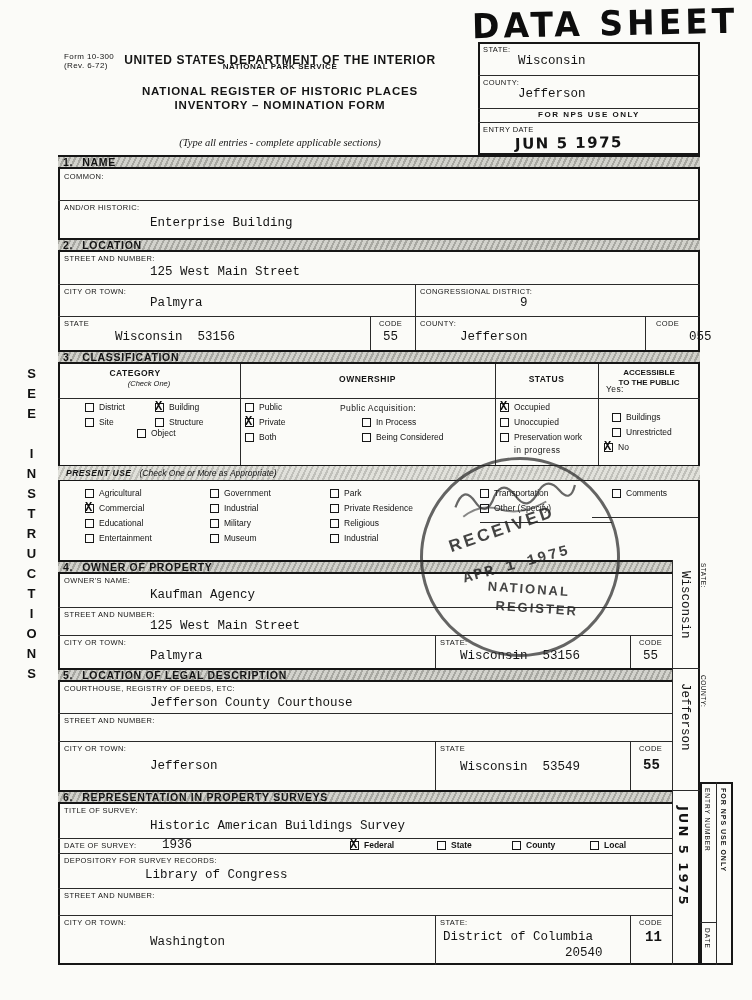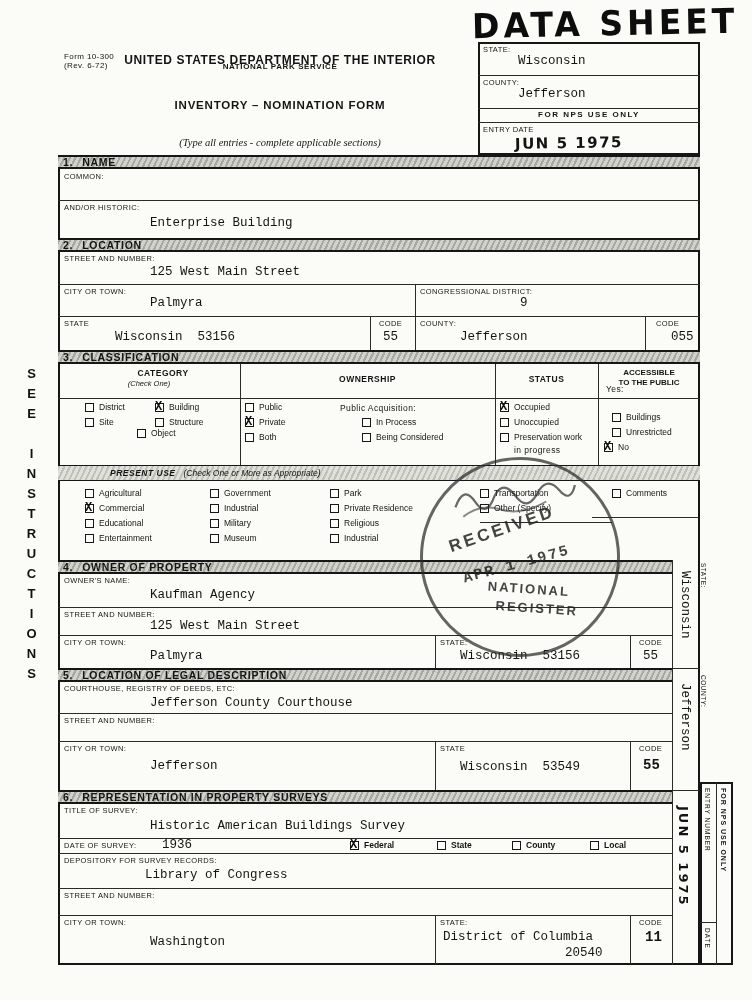--- a/index.html
+++ b/index.html
@@ -22,21 +22,21 @@
     background:repeating-linear-gradient(115deg,#a8a8a2 0 2px,#d2d2cc 2px 5px);
     border-top:2px solid #161616; border-bottom:2px solid #161616;
     font-weight:bold; font-size:10.5px; letter-spacing:.7px;
   }
   .usebar {
     position:absolute; z-index:3; display:flex; align-items:center; gap:8px; padding-left:8px;
     background:repeating-linear-gradient(115deg,#c0c0ba 0 2px,#e1e1db 2px 5px);
     border-top:1px solid #161616; border-bottom:1px solid #161616;
     font-size:8.5px; font-style:italic;
   }
-  .usebar .b { font-weight:bold; font-style:italic; letter-spacing:.5px;margin-left:44px; }
+  .usebar .b { font-weight:bold; font-style:italic; letter-spacing:.5px; }
   .chk { position:absolute; display:flex; align-items:center; gap:5px; font-size:8.5px; white-space:nowrap; z-index:3; }
   .chk .bx { width:9px; height:9px; border:1px solid #161616; position:relative; flex:none; background:#fdfdfb; }
   .chk .mk { position:absolute; left:-1px; top:-4px; font-family:"Liberation Mono", monospace; font-weight:bold; font-size:12px; color:#101010; }
   .side-strip { position:absolute; writing-mode:vertical-rl; z-index:3; }
   .side-strip .sl { font-size:6.5px; letter-spacing:.5px; }
   .side-strip .sv { font-family:"Liberation Mono", monospace; font-size:12.5px; margin-top:8px; }
   .data-sheet {
     position:absolute; left:472px; top:4px; z-index:6;
     font-family:"DejaVu Sans", sans-serif; font-weight:bold; font-size:33px; letter-spacing:4px;
     transform:rotate(-1.2deg) scaleY(1.04); color:#0d0d0d; white-space:nowrap;
@@ -70,20 +70,21 @@
 <div class="page">
 
   <div class="data-sheet">DATA SHEET</div>
 
   <div class="flabel" style="left:64px;top:52px;font-size:8px">Form 10-300</div>
   <div class="flabel" style="left:64px;top:61px;font-size:8px">(Rev. 6-72)</div>
 
   <div class="cheader" style="left:120px;top:53px;width:320px;font-size:12px;font-weight:bold;letter-spacing:.6px">UNITED STATES DEPARTMENT OF THE INTERIOR</div>
   <div class="cheader" style="left:120px;top:62px;width:320px;font-size:8px;font-weight:bold;letter-spacing:.6px">NATIONAL PARK SERVICE</div>
 
+  <div class="cheader" style="left:90px;top:85px;width:380px;font-size:11.5px;font-weight:bold;letter-spacing:.8px">NATIONAL REGISTER OF HISTORIC PLACES</div>
   <div class="cheader" style="left:90px;top:99px;width:380px;font-size:11.5px;font-weight:bold;letter-spacing:.8px">INVENTORY – NOMINATION FORM</div>
 
   <div class="cheader" style="left:110px;top:137px;width:340px;font-size:10.5px;font-style:italic;font-family:'Liberation Serif',serif">(Type all entries -  complete applicable sections)</div>
 
   <div class="box2" style="left:478px;top:42px;width:222px;height:113px"></div>
   <div class="flabel" style="left:483px;top:45px">STATE:</div>
   <div class="typed" style="left:518px;top:54px">Wisconsin</div>
   <i class="hline" style="left:478px;top:75px;width:222px"></i>
   <div class="flabel" style="left:483px;top:78px">COUNTY:</div>
   <div class="typed" style="left:518px;top:87px">Jefferson</div>
@@ -124,32 +125,32 @@
   <div class="flabel" style="left:64px;top:319px">STATE</div>
   <div class="typed" style="left:115px;top:330px">Wisconsin  53156</div>
   <i class="vline" style="left:370px;top:316px;height:34px"></i>
   <div class="flabel" style="left:379px;top:319px">CODE</div>
   <div class="typed" style="left:383px;top:330px">55</div>
   <i class="vline" style="left:415px;top:316px;height:34px"></i>
   <div class="flabel" style="left:420px;top:319px">COUNTY:</div>
   <div class="typed" style="left:460px;top:330px">Jefferson</div>
   <i class="vline" style="left:645px;top:316px;height:34px"></i>
   <div class="flabel" style="left:656px;top:319px">CODE</div>
-  <div class="typed" style="left:671px;top:330px">055</div>
+  <div class="typed" style="left:689px;top:330px">055</div>
 
   <div class="secbar" style="left:58px;top:350px;width:642px;height:14px">
     <span>3.</span>
     <span>CLASSIFICATION</span>
   </div>
   <i class="hline" style="left:58px;top:398px;width:642px"></i>
   <i class="vline" style="left:240px;top:364px;height:101px"></i>
   <i class="vline" style="left:495px;top:364px;height:101px"></i>
   <i class="vline" style="left:598px;top:364px;height:101px"></i>
 
-  <div class="cheader" style="left:72px;top:368px;width:182px;font-size:8.5px;font-weight:bold;letter-spacing:.5px">CATEGORY</div>
+  <div class="cheader" style="left:44px;top:368px;width:182px;font-size:8.5px;font-weight:bold;letter-spacing:.5px">CATEGORY</div>
   <div class="cheader" style="left:58px;top:379px;width:182px;font-size:7.5px;font-style:italic">(Check One)</div>
   <div class="cheader" style="left:240px;top:374px;width:255px;font-size:8.5px;font-weight:bold;letter-spacing:.5px">OWNERSHIP</div>
   <div class="cheader" style="left:495px;top:374px;width:103px;font-size:8.5px;font-weight:bold;letter-spacing:.5px">STATUS</div>
   <div class="cheader" style="left:598px;top:368px;width:102px;font-size:8px;font-weight:bold">ACCESSIBLE</div>
   <div class="cheader" style="left:598px;top:378px;width:102px;font-size:8px;font-weight:bold">TO THE PUBLIC</div>
 
   <span class="chk" style="left:85px;top:402px">
       <span class="bx">
         <span class="mk"></span>
       </span>

